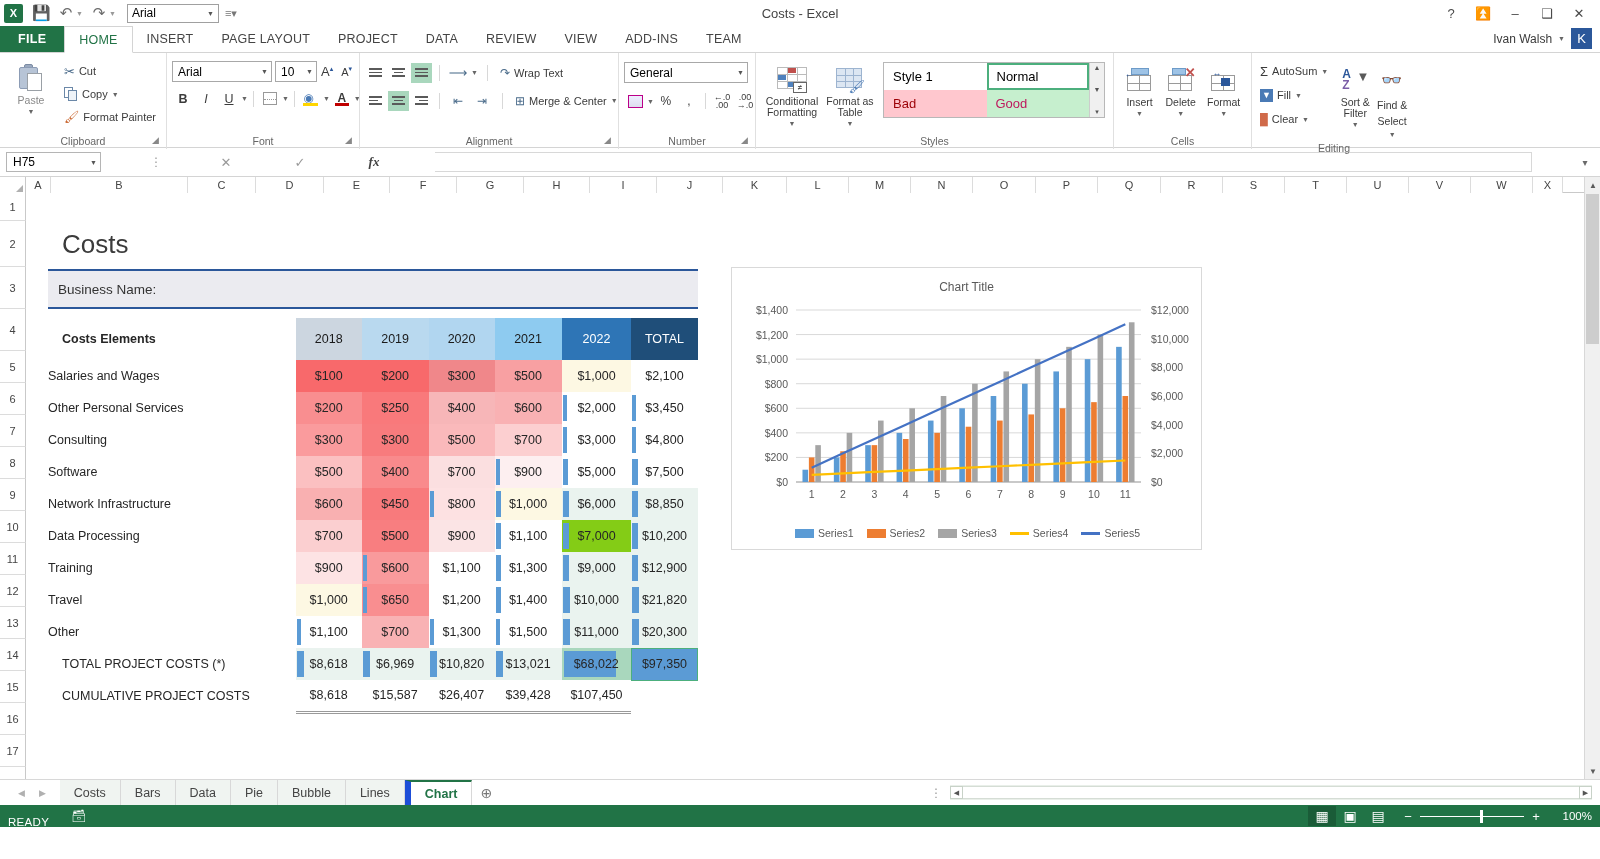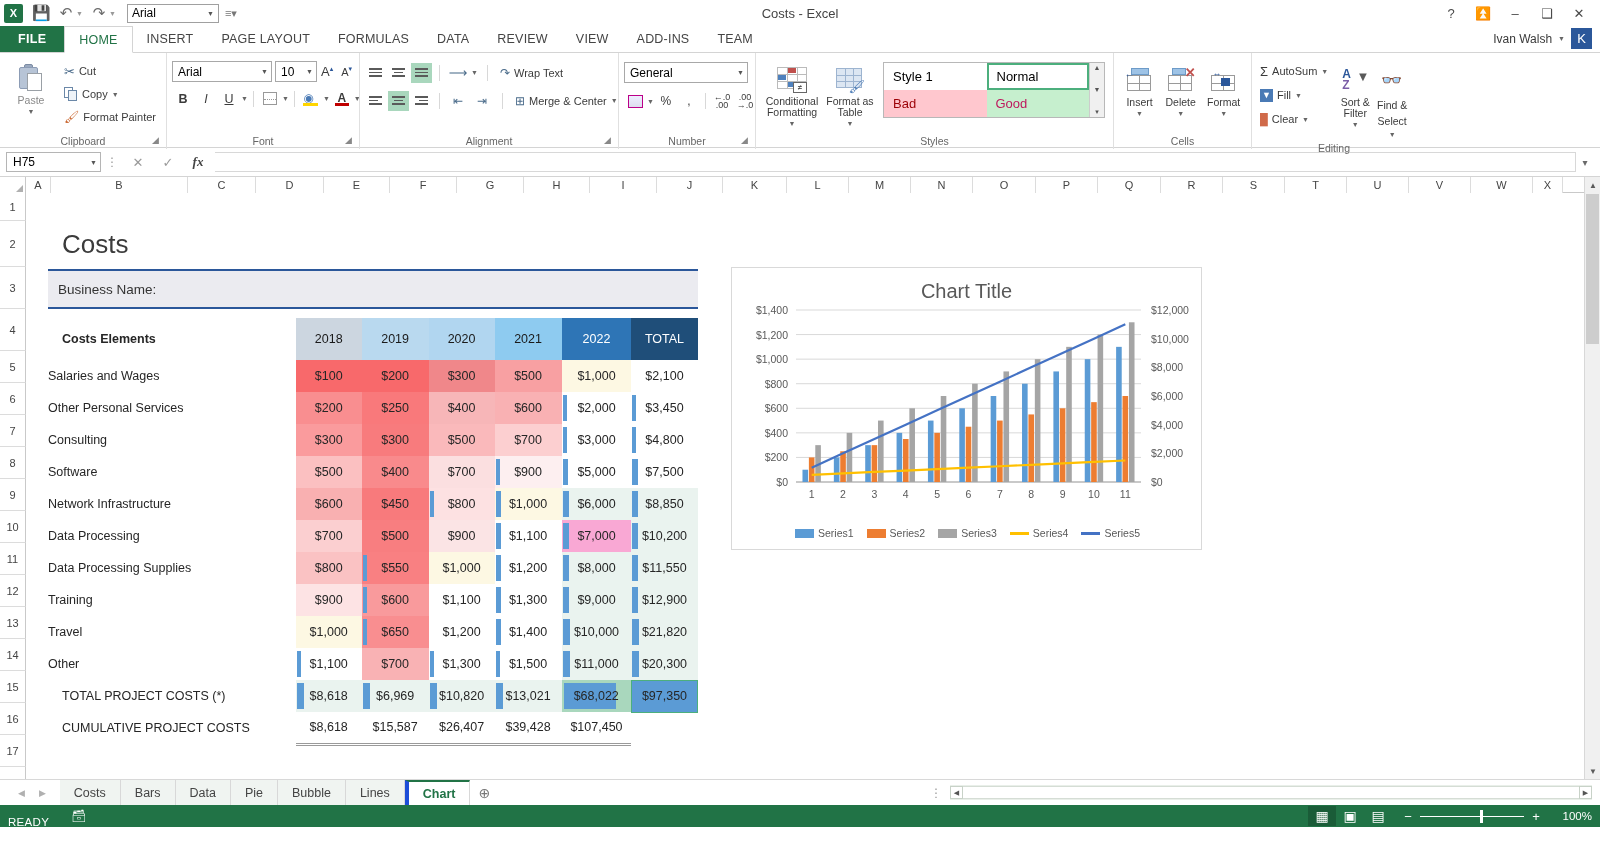--- a/index.html
+++ b/index.html
@@ -224,21 +224,21 @@
   .eraser{font-size:11px;color:#d06a4a;}
   .sortaz { position:relative; width:26px;height:28px;font-size:11px; }
   .sortaz .a{position:absolute;left:0;top:1px;color:#2b579a;font-weight:bold;font-size:12px;}
   .sortaz .z{position:absolute;left:0;top:12px;color:#7b5ea7;font-weight:bold;font-size:12px;}
   .sortaz .f{position:absolute;right:-1px;top:4px;font-size:13px;color:#5a5a5a;}
   .binoc{font-size:17px;color:#5a5a5a;}
 
   
   .formulabar {
     height:29px; display:flex; align-items:center; background:#fff;
-    border-bottom:1px solid #d4d4d4; padding:0 6px;
+    border-bottom:1px solid #d4d4d4; padding:0 6px;gap:44px;
   }
   .namebox {
     width:95px;height:20px;border:1px solid #b5b5b5;background:#fff;font-size:12px;
     display:flex;align-items:center;justify-content:space-between;padding:0 3px 0 6px;
   }
   .namebox .cv{font-size:7px;color:#555;}
   .fb-dots{ width:22px;text-align:center;color:#9a9a9a;font-size:12px;}
   .fb-btn{width:30px;height:20px;display:flex;align-items:center;justify-content:center;
           font-size:13px;color:#9a9a9a;}
   .fb-fx{font-style:italic;font-family:"Liberation Serif",serif;font-weight:bold;color:#444;}
@@ -280,21 +280,21 @@
   table.costtbl td { font-size:12.5px; color:#262626; height:32px; padding:0; }
   .lbl-cell { padding-left:14px; font-size:12.5px; color:#262626; }
   .hdr-cell { text-align:center; font-size:12.5px; color:#1a1a1a; }
   .num-cell { text-align:center; position:relative; }
   .databar { position:absolute; left:1px; top:3px; bottom:3px; background:#5b9bd5; }
 
   
   .chartbox {
     position:absolute; border:1px solid #d9d9d9; background:#fff;
   }
-  .chart-title { text-align:center; font-size:20px; color:#595959; font-weight:400; }
+  .chart-title { text-align:center; font-size:12px; color:#595959; font-weight:400; }
 
   
   .vscroll {
     position:absolute; right:0; top:0; width:16px; bottom:0; background:#f0f0f0;
     border-left:1px solid #d8d8d8;
   }
   .vs-btn{width:16px;height:16px;display:flex;align-items:center;justify-content:center;
      font-size:8px;color:#5a5a5a;background:#f0f0f0;}
   .vs-thumb{position:absolute;left:1px;right:1px;top:17px;height:150px;background:#cdcdcd;}
 
@@ -303,21 +303,21 @@
     height:26px; background:#fff; display:flex; align-items:center;
     border-top:1px solid #d8d8d8; position:relative;
   }
   .navarrows{display:flex;gap:14px;padding:0 14px 0 18px;color:#b0b0b0;font-size:9px;}
   .stab {
     font-size:12.5px; color:#444; padding:0 14px; height:26px; display:flex;
     align-items:center; border-right:1px solid #d8d8d8; background:#f0f4f1;
   }
   .stab.active {
     color:#217346; font-weight:bold; background:#fff; border-top:2px solid #217346;
-    border-right:1px solid #d8d8d8; border-left:4px solid #1d4ed8;
+    border-right:1px solid #d8d8d8; border-left:6px solid #1d4ed8;
   }
   .addsheet{width:28px;height:26px;display:flex;align-items:center;justify-content:center;
      font-size:14px;color:#777;}
   .tabs-dots{position:absolute;left:930px;color:#9a9a9a;font-size:12px;}
   .hsb {
     position:absolute; left:950px; right:8px; height:15px; background:#e9efe9;
     display:flex; align-items:center;
   }
   .hsb-left{width:13px;height:13px;display:flex;align-items:center;justify-content:center;
      font-size:7px;color:#555;border:1px solid #c8d2c8;background:#fff;}
@@ -366,21 +366,21 @@
       <span>❑</span>
       <span>✕</span>
     </div>
   </div>
 
   <div class="tabrow">
     <div class="tab-file">FILE</div>
     <div class="tab active">HOME</div>
     <div class="tab">INSERT</div>
     <div class="tab">PAGE LAYOUT</div>
-    <div class="tab">FORMULAS</div>
+    <div class="tab">PROJECT</div>
     <div class="tab">DATA</div>
     <div class="tab">REVIEW</div>
     <div class="tab">VIEW</div>
     <div class="tab">ADD-INS</div>
     <div class="tab">TEAM</div>
     <div class="userbox">
       <span>Ivan Walsh</span>
       <span class="user-caret">▼</span>
       <span class="user-av">K</span>
     </div>
@@ -831,31 +831,22 @@
               <td class="num-cell" style="background: rgb(253, 248, 227);"><div class="databar" style="width: 5px;"></div><span>$1,000</span></td>
               <td class="num-cell" style="background: rgb(234, 243, 239);"><div class="databar" style="width: 6px;"></div><span>$6,000</span></td>
               <td class="num-cell" style="background: rgb(234, 243, 239);"><div class="databar" style="width: 6px;"></div><span>$8,850</span></td>
             </tr>
             <tr>
               <td class="lbl-cell">Data Processing</td>
               <td class="num-cell" style="background: rgb(251, 207, 208);"><span>$700</span></td>
               <td class="num-cell" style="background: rgb(248, 126, 128);"><span>$500</span></td>
               <td class="num-cell" style="background: rgb(251, 228, 229);"><span>$900</span></td>
               <td class="num-cell" style="background: rgb(255, 255, 255);"><div class="databar" style="width: 5px;"></div><span>$1,100</span></td>
-              <td class="num-cell" style="background: #f9a8d4; margin-left: 40px;"><div class="databar" style="width: 6px;"></div><span>$7,000</span></td>
+              <td class="num-cell" style="background: #84cc16; margin-left: 40px;"><div class="databar" style="width: 6px;"></div><span>$7,000</span></td>
               <td class="num-cell" style="background: rgb(234, 243, 239);"><div class="databar" style="width: 6px;"></div><span>$10,200</span></td>
-            </tr>
-            <tr>
-              <td class="lbl-cell">Data Processing Supplies</td>
-              <td class="num-cell" style="background: rgb(250, 194, 195);"><span>$800</span></td>
-              <td class="num-cell" style="background: rgb(249, 128, 130);"><div class="databar" style="width: 4px;"></div><span>$550</span></td>
-              <td class="num-cell" style="background: rgb(253, 248, 227);"><span>$1,000</span></td>
-              <td class="num-cell" style="background: rgb(255, 255, 255);"><div class="databar" style="width: 5px;"></div><span>$1,200</span></td>
-              <td class="num-cell" style="background: rgb(234, 243, 239);"><div class="databar" style="width: 6px;"></div><span>$8,000</span></td>
-              <td class="num-cell" style="background: rgb(234, 243, 239);"><div class="databar" style="width: 6px;"></div><span>$11,550</span></td>
             </tr>
             <tr>
               <td class="lbl-cell">Training</td>
               <td class="num-cell" style="background: rgb(253, 227, 228);"><span>$900</span></td>
               <td class="num-cell" style="background: rgb(249, 154, 156);"><div class="databar" style="width: 4px;"></div><span>$600</span></td>
               <td class="num-cell" style="background: rgb(255, 255, 255);"><span>$1,100</span></td>
               <td class="num-cell" style="background: rgb(255, 255, 255);"><div class="databar" style="width: 5px;"></div><span>$1,300</span></td>
               <td class="num-cell" style="background: rgb(234, 243, 239);"><div class="databar" style="width: 6px;"></div><span>$9,000</span></td>
               <td class="num-cell" style="background: rgb(234, 243, 239);"><div class="databar" style="width: 6px;"></div><span>$12,900</span></td>
             </tr>

